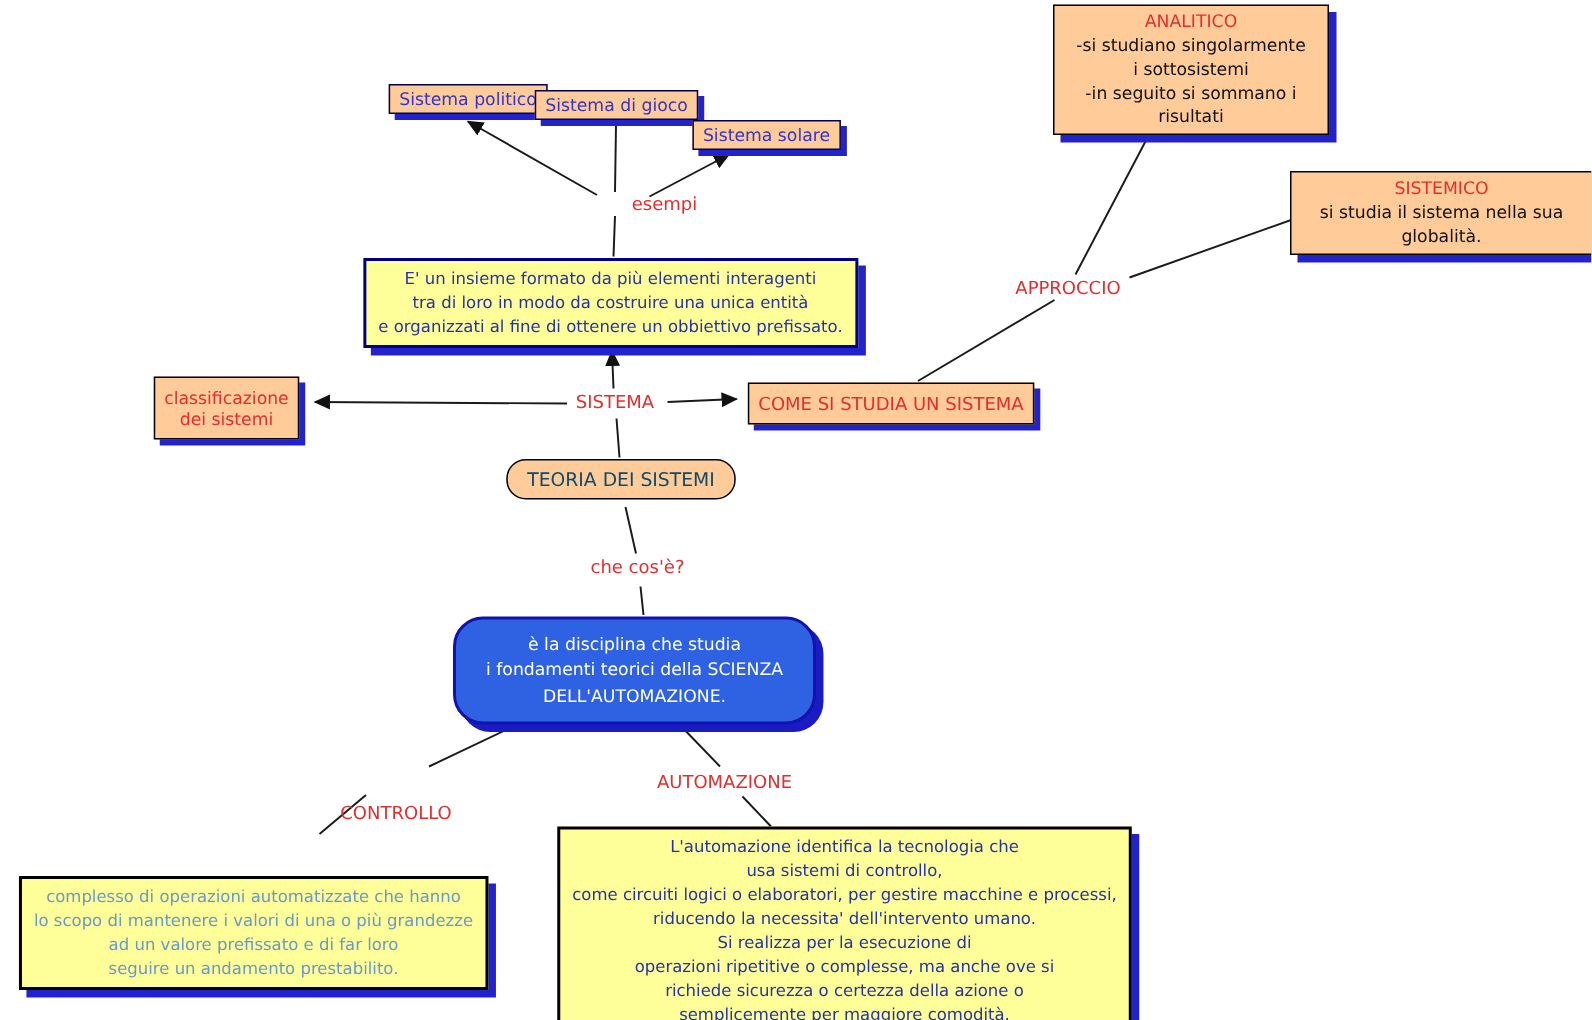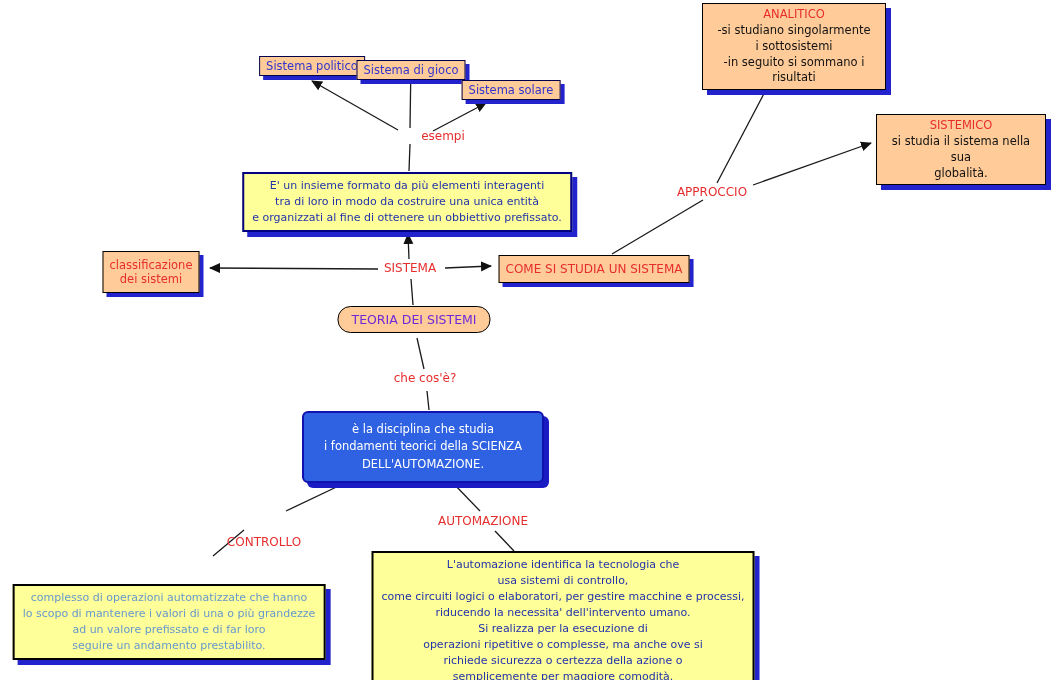--- a/index.html
+++ b/index.html
@@ -33,26 +33,26 @@
   .ybox{
     background:#FFFF99;border:2px solid #000;font-size:11px;
     padding:4px 8px;box-shadow:5px 5px 0 #2323CE;text-align:center;line-height:1.45;
   }
   .ybox.navyborder{border-color:#000080;}
   .txt-defblue{color:#2233AA;}
   .txt-steel{color:#6699CC;}
 
   
   .pill{
-    background:#FFCC99;border:1.5px solid #000;border-radius:13px;color:#6d28d9;
+    background:#FFCC99;border:1.5px solid #000;border-radius:13px;color:#0c4a6e;
     font-size:12.5px;padding:5px 13px;
   }
   
   .bluebox{
-    background:#2F62E2;border:2px solid #1212AF;border-radius:6px;color:#fff;
+    background:#2F62E2;border:2px solid #1212AF;border-radius:20px;color:#fff;
     font-size:11.5px;padding:8px 20px;text-align:center;line-height:1.5;
     box-shadow:5px 5px 0 #1B1BC4;
   }
   
   .rlabel{color:#E62D2D;font-size:12px;white-space:nowrap;}
 </style>
 </head>
 <body>
 
 <div id="canvas">
@@ -92,21 +92,21 @@
 
   <div class="node rlabel" style="left:410px;top:129px;margin-left:33px;">esempi</div>
 
   <div class="node ibox" style="left:794px;top:3px;width:184px;">
     <div class="ttl">ANALITICO</div>
     <div class="pre">-si studiano singolarmente
 i sottosistemi
 -in seguito  si sommano i risultati</div>
   </div>
 
-  <div class="node ibox" style="left:961px;top:114px;width:170px;">
+  <div class="node ibox" style="left:961px;top:114px;width:202px;">
     <div class="ttl">SISTEMICO</div>
     <div class="pre">si studia il sistema nella sua
 globalità.</div>
   </div>
 
   <div class="node ybox navyborder pre txt-defblue" style="left:407px;top:172px;">E' un insieme formato da più elementi interagenti
 tra di loro in modo da costruire una unica entità
 e organizzati al fine di ottenere un obbiettivo prefissato.</div>
 
   <div class="node rbox pre" style="left:151px;top:251px;font-size:11.5px;">classificazione

